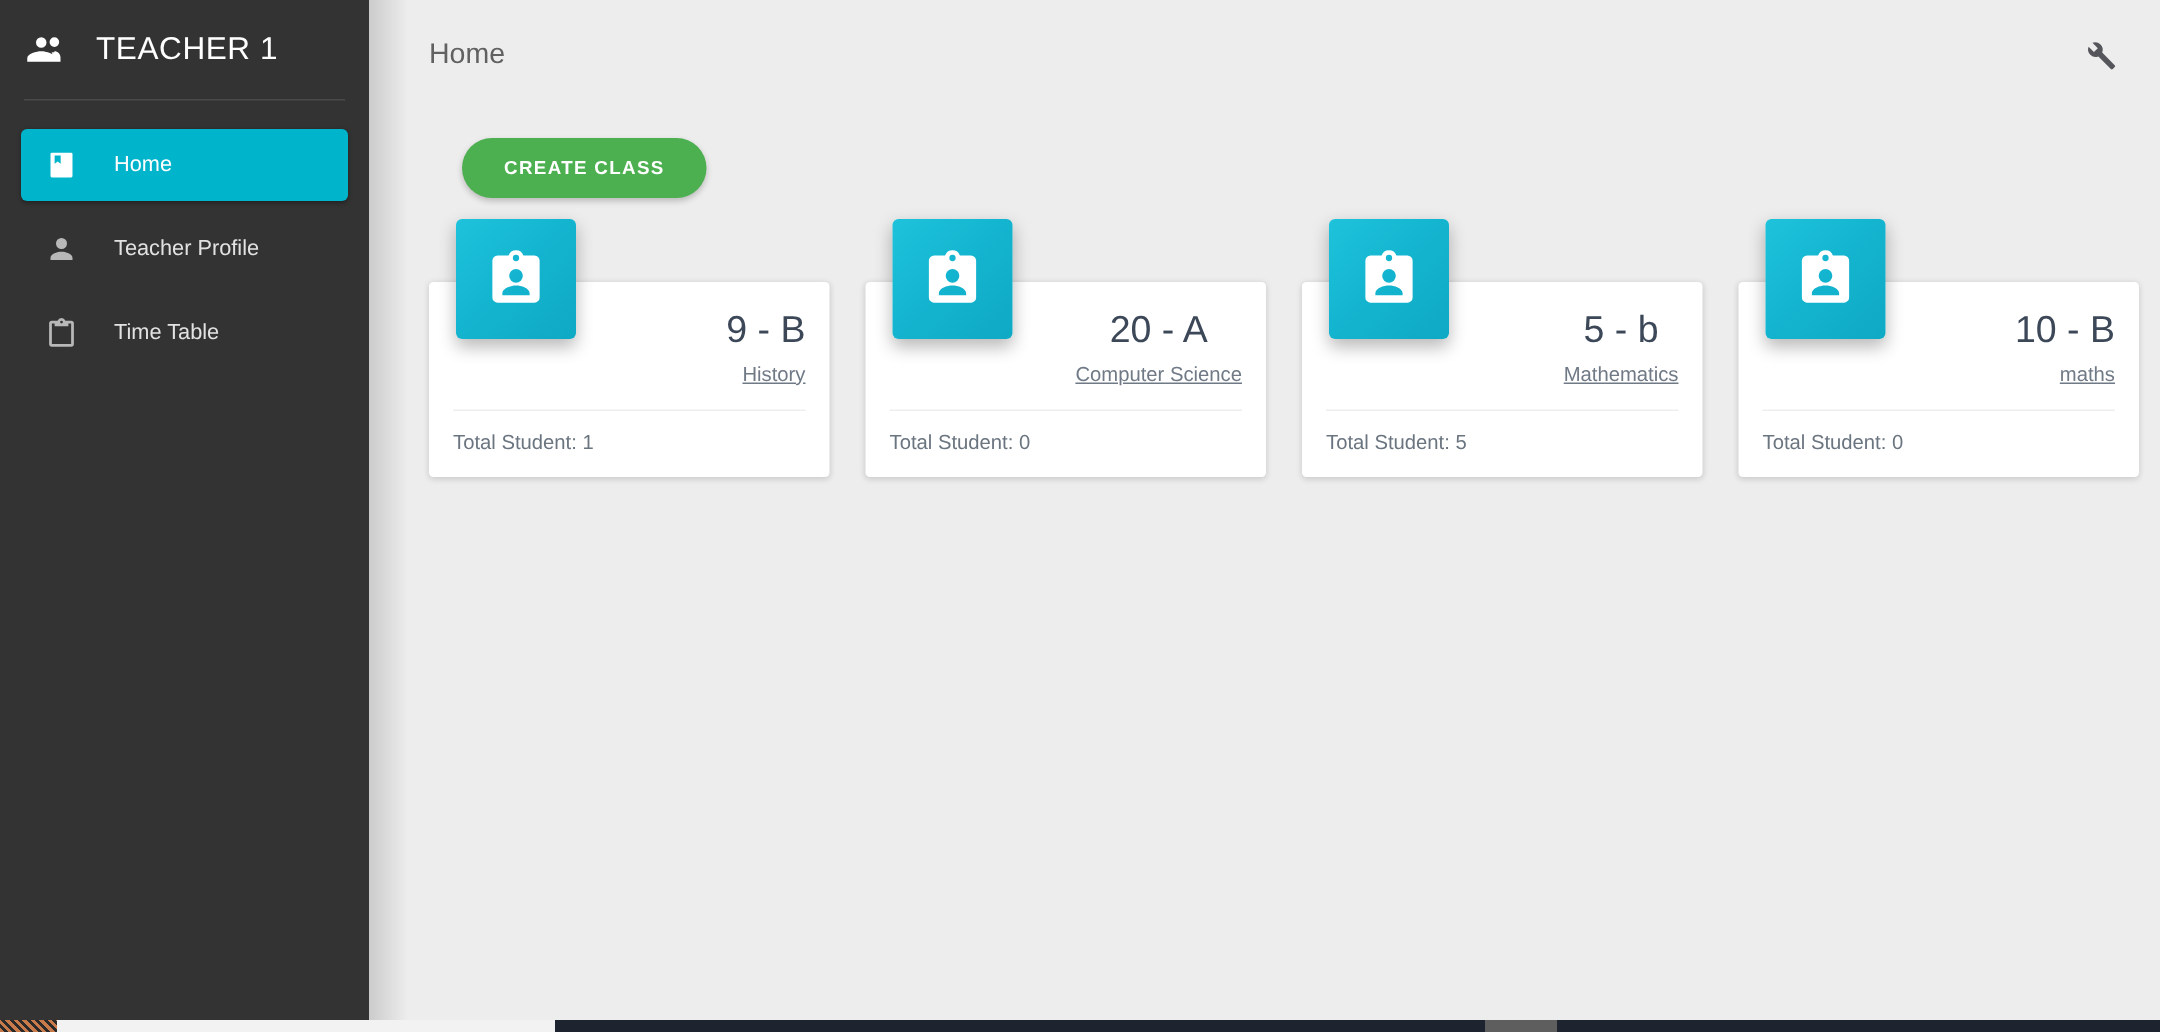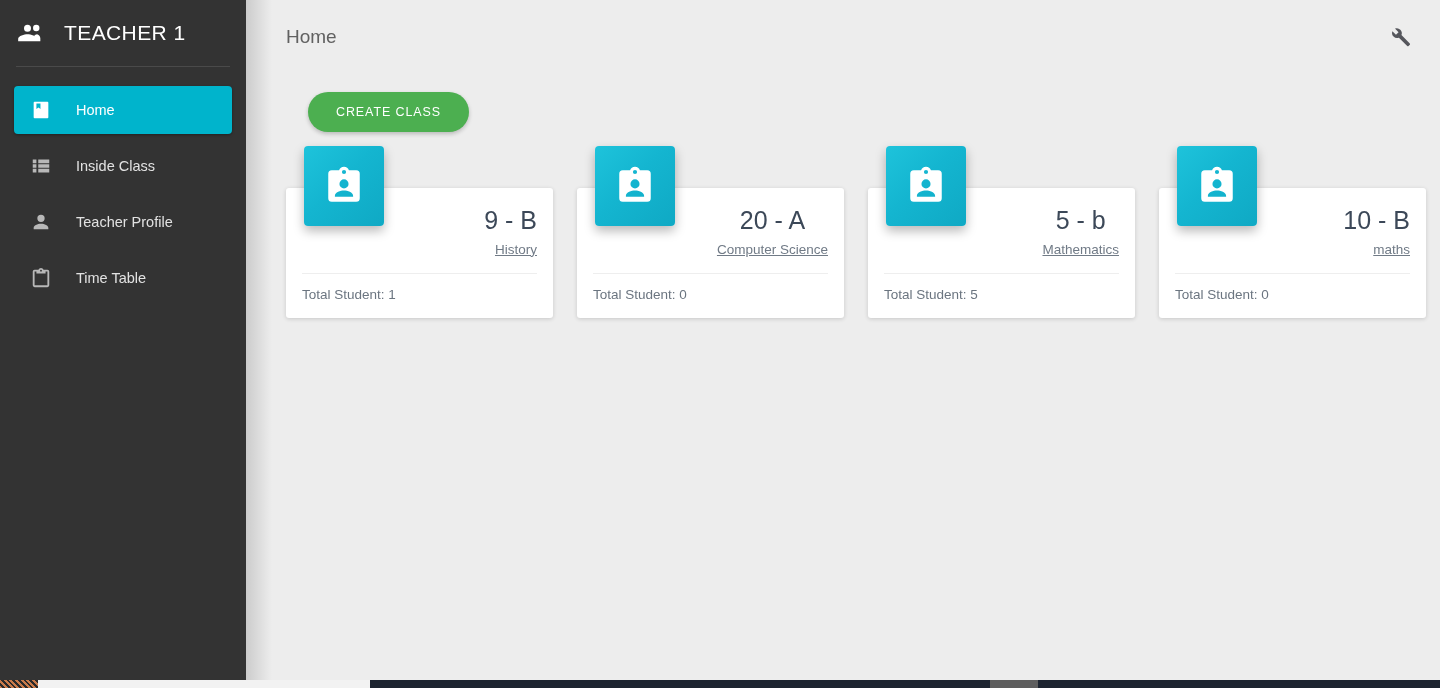--- a/index.html
+++ b/index.html
@@ -147,21 +147,21 @@
     align-items: center;
     justify-content: center;
     height: 40px;
     padding: 0 28px;
     margin: 18px 0 14px 22px;
     background: #4caf50;
     color: #ffffff;
     border: none;
     border-radius: 21px;
     font-size: 12.5px;
-    font-weight: normal;
+    font-weight: bold;
     letter-spacing: 0.9px;
     cursor: pointer;
     box-shadow: 0 2px 4px rgba(0,0,0,0.22);
     font-family: "Liberation Sans", sans-serif;
     text-align: center;
   }
 
   .card-grid {
     display: flex;
     gap: 24px;
@@ -286,28 +286,20 @@
 
       <div class="nav-item active">
         <span class="nav-icon">
           <svg width="22" height="22" viewBox="0 0 24 24" aria-hidden="true">
             <path d="M5 3h14a1 1 0 0 1 1 1v16a1 1 0 0 1-1 1H5a1 1 0 0 1-1-1V4a1 1 0 0 1 1-1zm2 2v6l2.2-1.6L11.4 11V5H7z"></path>
           </svg>
         </span>
         <span class="nav-label">Home</span>
       </div>
 
-      <div class="nav-item">
-        <span class="nav-icon">
-          <svg width="22" height="22" viewBox="0 0 24 24" aria-hidden="true">
-            <path d="M3 5h4v4H3V5zm6 0h12v4H9V5zM3 10h4v4H3v-4zm6 0h12v4H9v-4zM3 15h4v4H3v-4zm6 0h12v4H9v-4z"></path>
-          </svg>
-        </span>
-        <span class="nav-label">Inside Class</span>
-      </div>
 
       <div class="nav-item">
         <span class="nav-icon">
           <svg width="22" height="22" viewBox="0 0 24 24" aria-hidden="true">
             <path d="M12 12a4 4 0 1 0 0-8 4 4 0 0 0 0 8zm0 2c-4 0-8 2-8 4.5V20h16v-1.5c0-2.5-4-4.5-8-4.5z"></path>
           </svg>
         </span>
         <span class="nav-label">Teacher Profile</span>
       </div>
 

